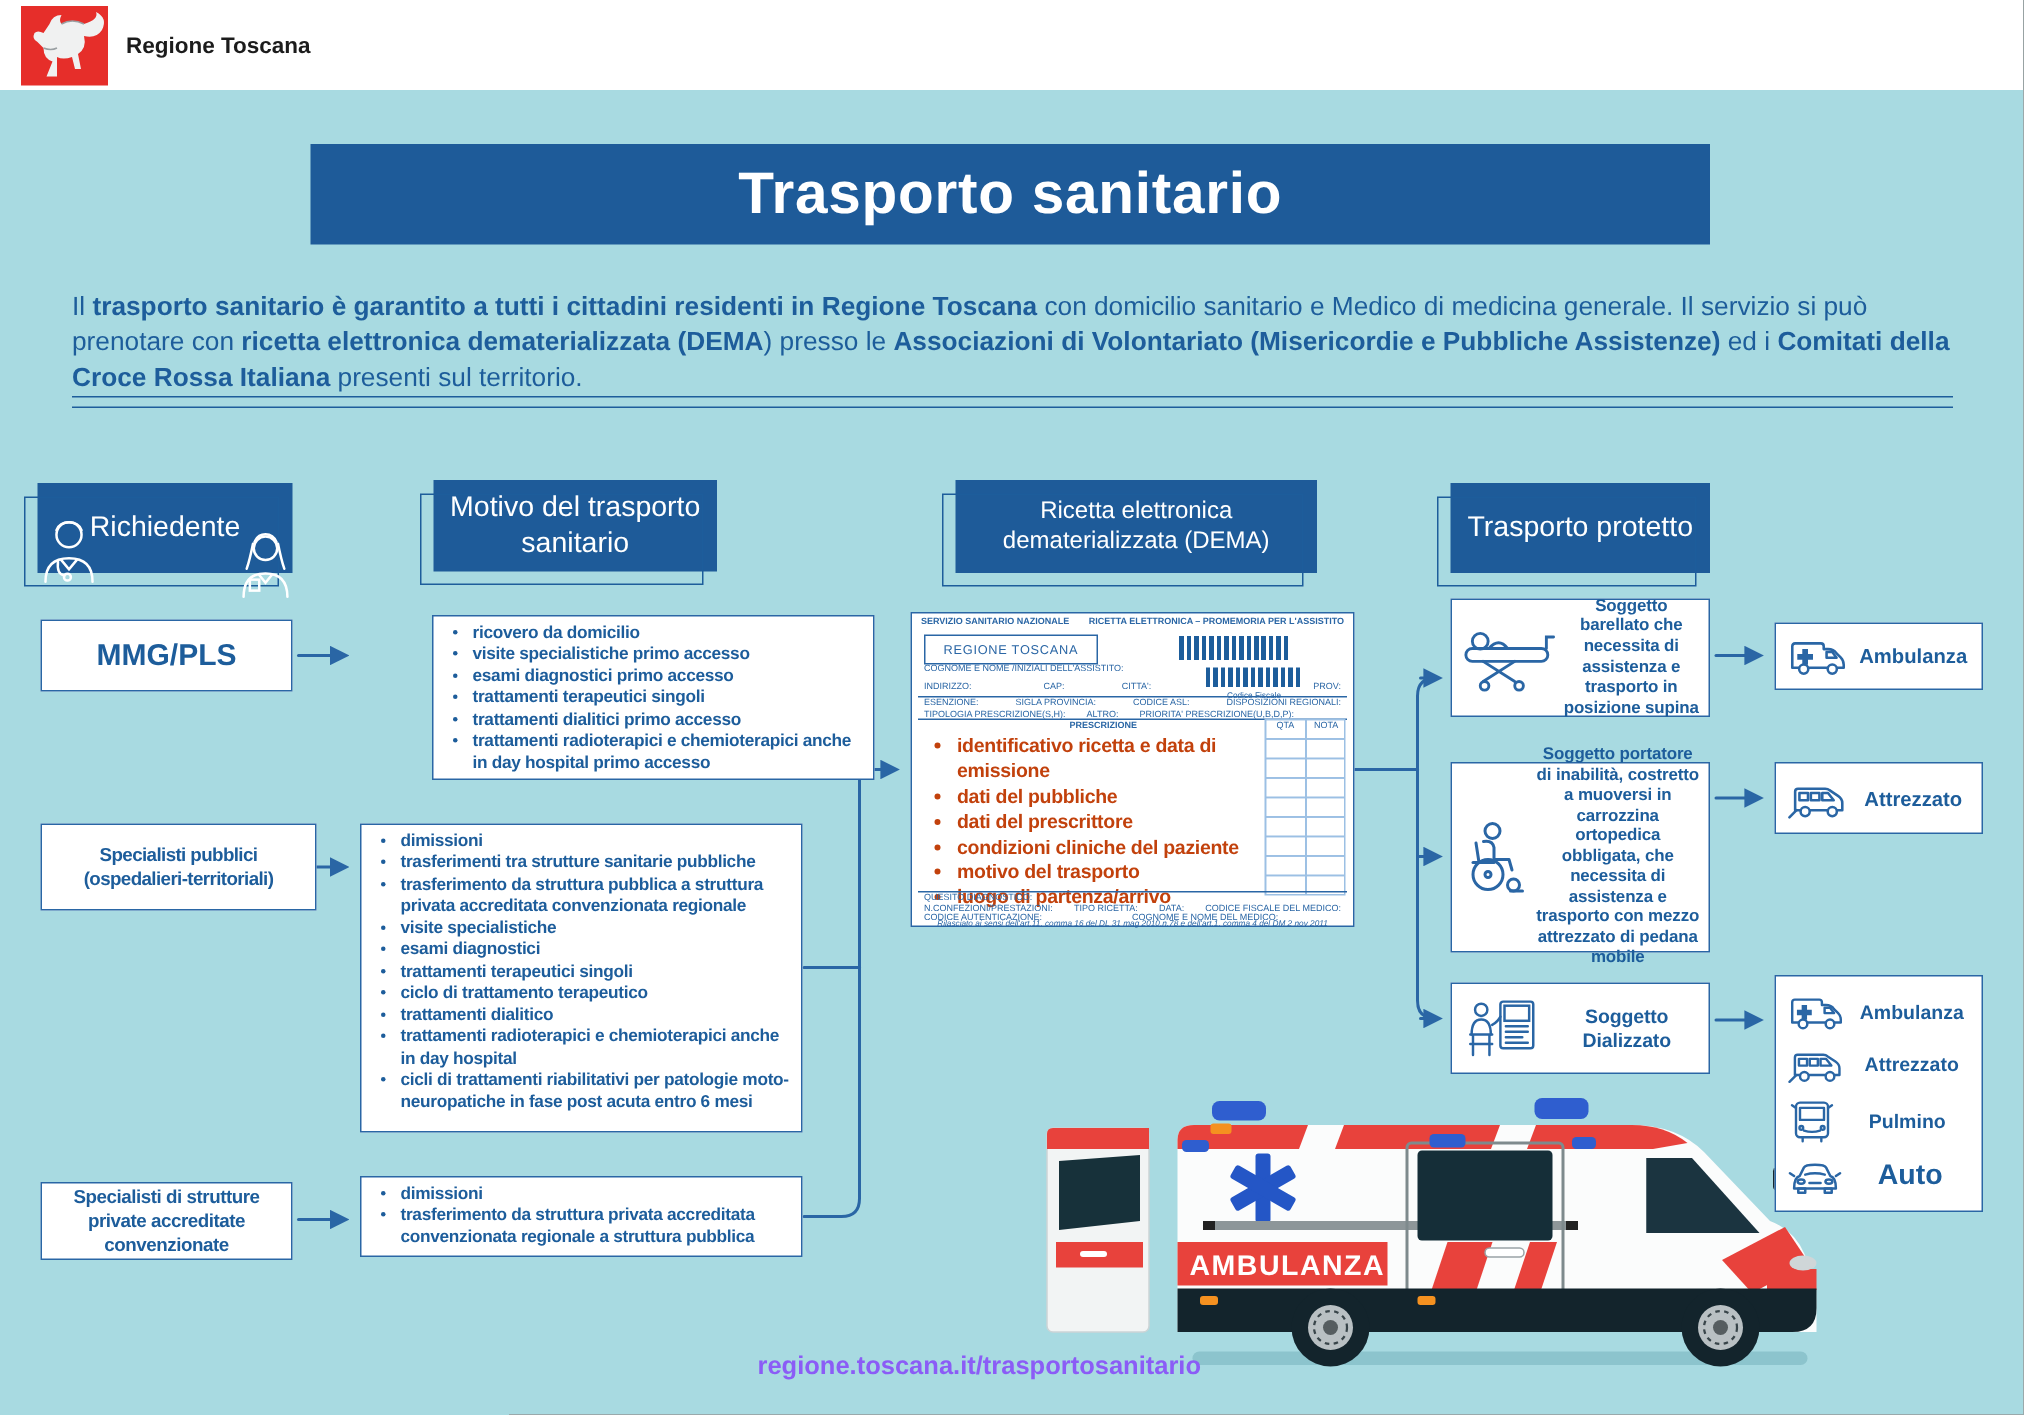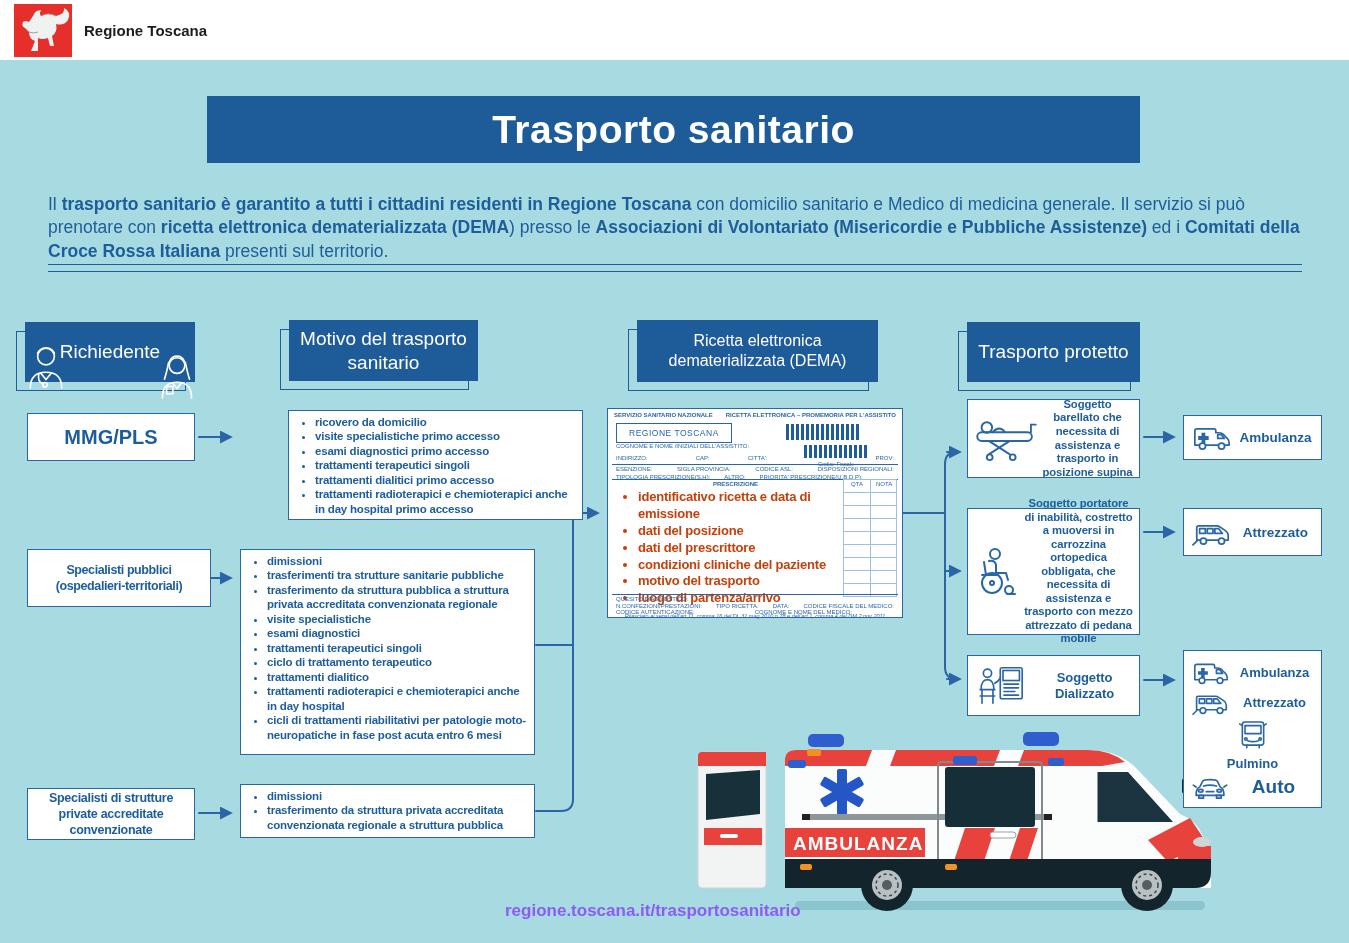--- a/index.html
+++ b/index.html
@@ -217,21 +217,21 @@
       <span>ALTRO:</span>
       <span>PRIORITA' PRESCRIZIONE(U,B,D,P):</span>
     </div>
     <div class="hairline" style="top:70px;"></div>
     <span class="fl" style="left:105px;top:71.5px;font-weight:bold;">PRESCRIZIONE</span>
     <span class="fl" style="left:243px;top:71.5px;">QTA</span>
     <span class="fl" style="left:268px;top:71.5px;">NOTA</span>
     <div class="f-grid"></div>
     <ul class="f-bullets">
         <li>identificativo ricetta e data di emissione</li>
-        <li>dati del posizione</li>
+        <li>dati del pubbliche</li>
         <li>dati del prescrittore</li>
         <li>condizioni cliniche del paziente</li>
         <li>motivo del trasporto</li>
         <li>luogo di partenza/arrivo</li>
       </ul>
     <div class="hairline" style="top:185px;"></div>
     <span class="fl" style="left:8px;top:187px;">QUESITO DIAGNOSTICO:</span>
     <div class="f-spread" style="top:194px;">
       <span>N.CONFEZIONI/PRESTAZIONI:</span>
       <span>TIPO RICETTA:</span>
@@ -335,21 +335,21 @@
           <rect x="8" y="11" width="6" height="5"></rect>
             <rect x="16" y="11" width="6" height="5"></rect>
           <path d="M24 11 h4 l4 5 h-8 z"></path>
           <path d="M6 23 L1 28"></path>
           <circle cx="12" cy="24" r="3.2" fill="#fff"></circle>
             <circle cx="31" cy="24" r="3.2" fill="#fff"></circle>
         </g>
       </svg>
       <span class="mlabel" style="font-size:13px;">Attrezzato</span>
     </div>
-    <div class="mrow" style="padding:0;flex-direction:column;">
+    <div class="mrow" style="padding:0;">
       <svg width="32" height="31" viewBox="0 0 36 34">
         <g stroke="#2a66a5" stroke-width="1.8" fill="none" stroke-linejoin="round" stroke-linecap="round">
           <rect x="6" y="3" width="24" height="26" rx="3"></rect>
           <rect x="9" y="7" width="18" height="9"></rect>
           <path d="M12 24 Q18 26 24 24"></path>
           <circle cx="10" cy="22" r="1.4"></circle>
             <circle cx="26" cy="22" r="1.4"></circle>
           <path d="M6 7 L3 5 M30 7 L33 5"></path>
           <path d="M11 29 V32 M25 29 V32"></path>
         </g>

